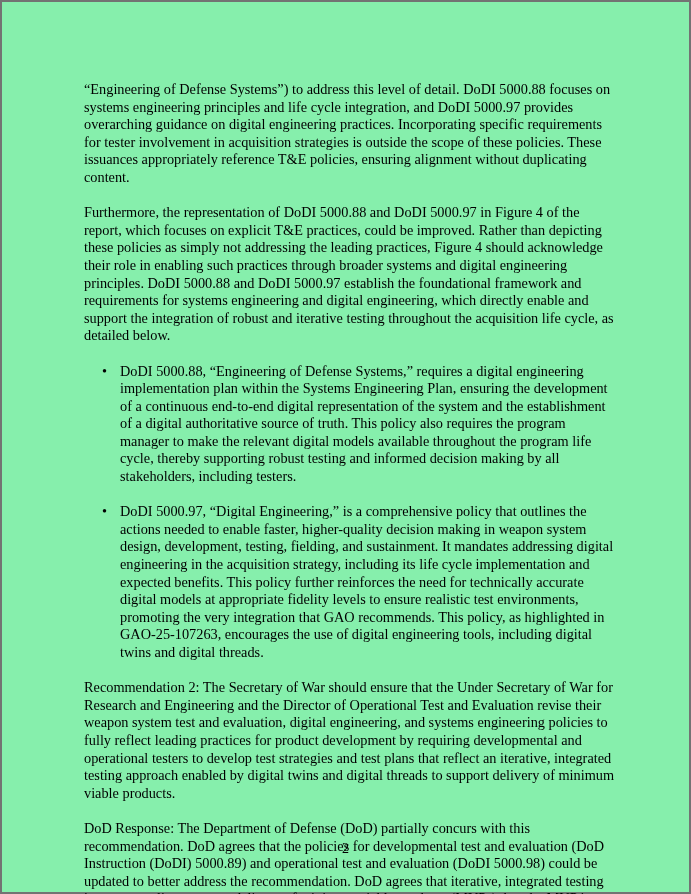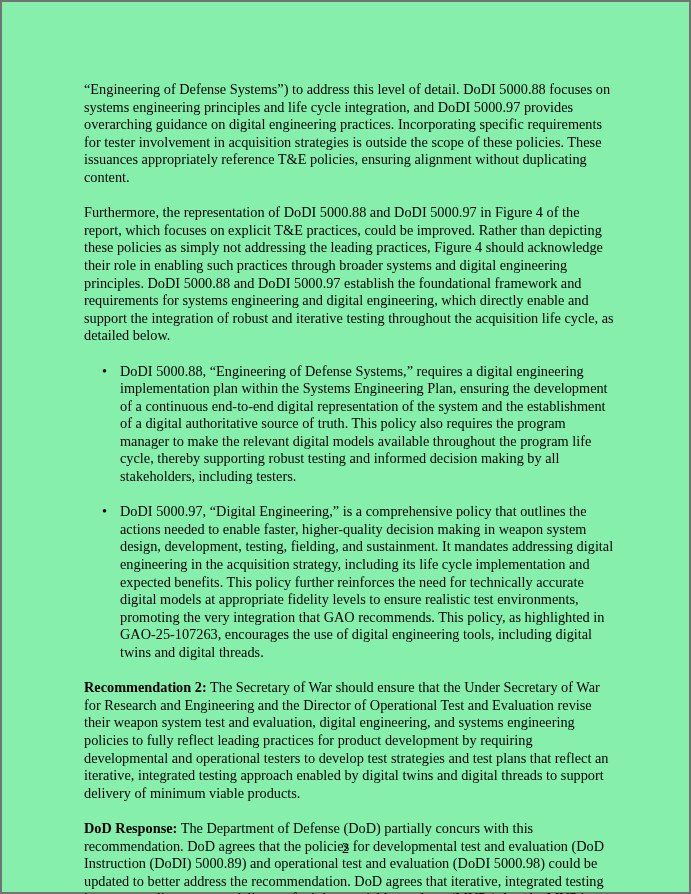--- a/index.html
+++ b/index.html
@@ -48,21 +48,21 @@
     }
     .bullet-item:last-child {
       margin-bottom: 0;
     }
     .bullet-glyph {
       position: absolute;
       left: 18px;
       top: 0;
     }
     .lead-bold {
-      font-weight: bold;
+      font-weight: normal;
     }
     .page-number {
       position: absolute;
       left: 0;
       width: 687px;
       top: 839px;
       text-align: center;
       font-family: "Liberation Serif", "DejaVu Serif", serif;
       font-size: 14px;
       color: #000000;

